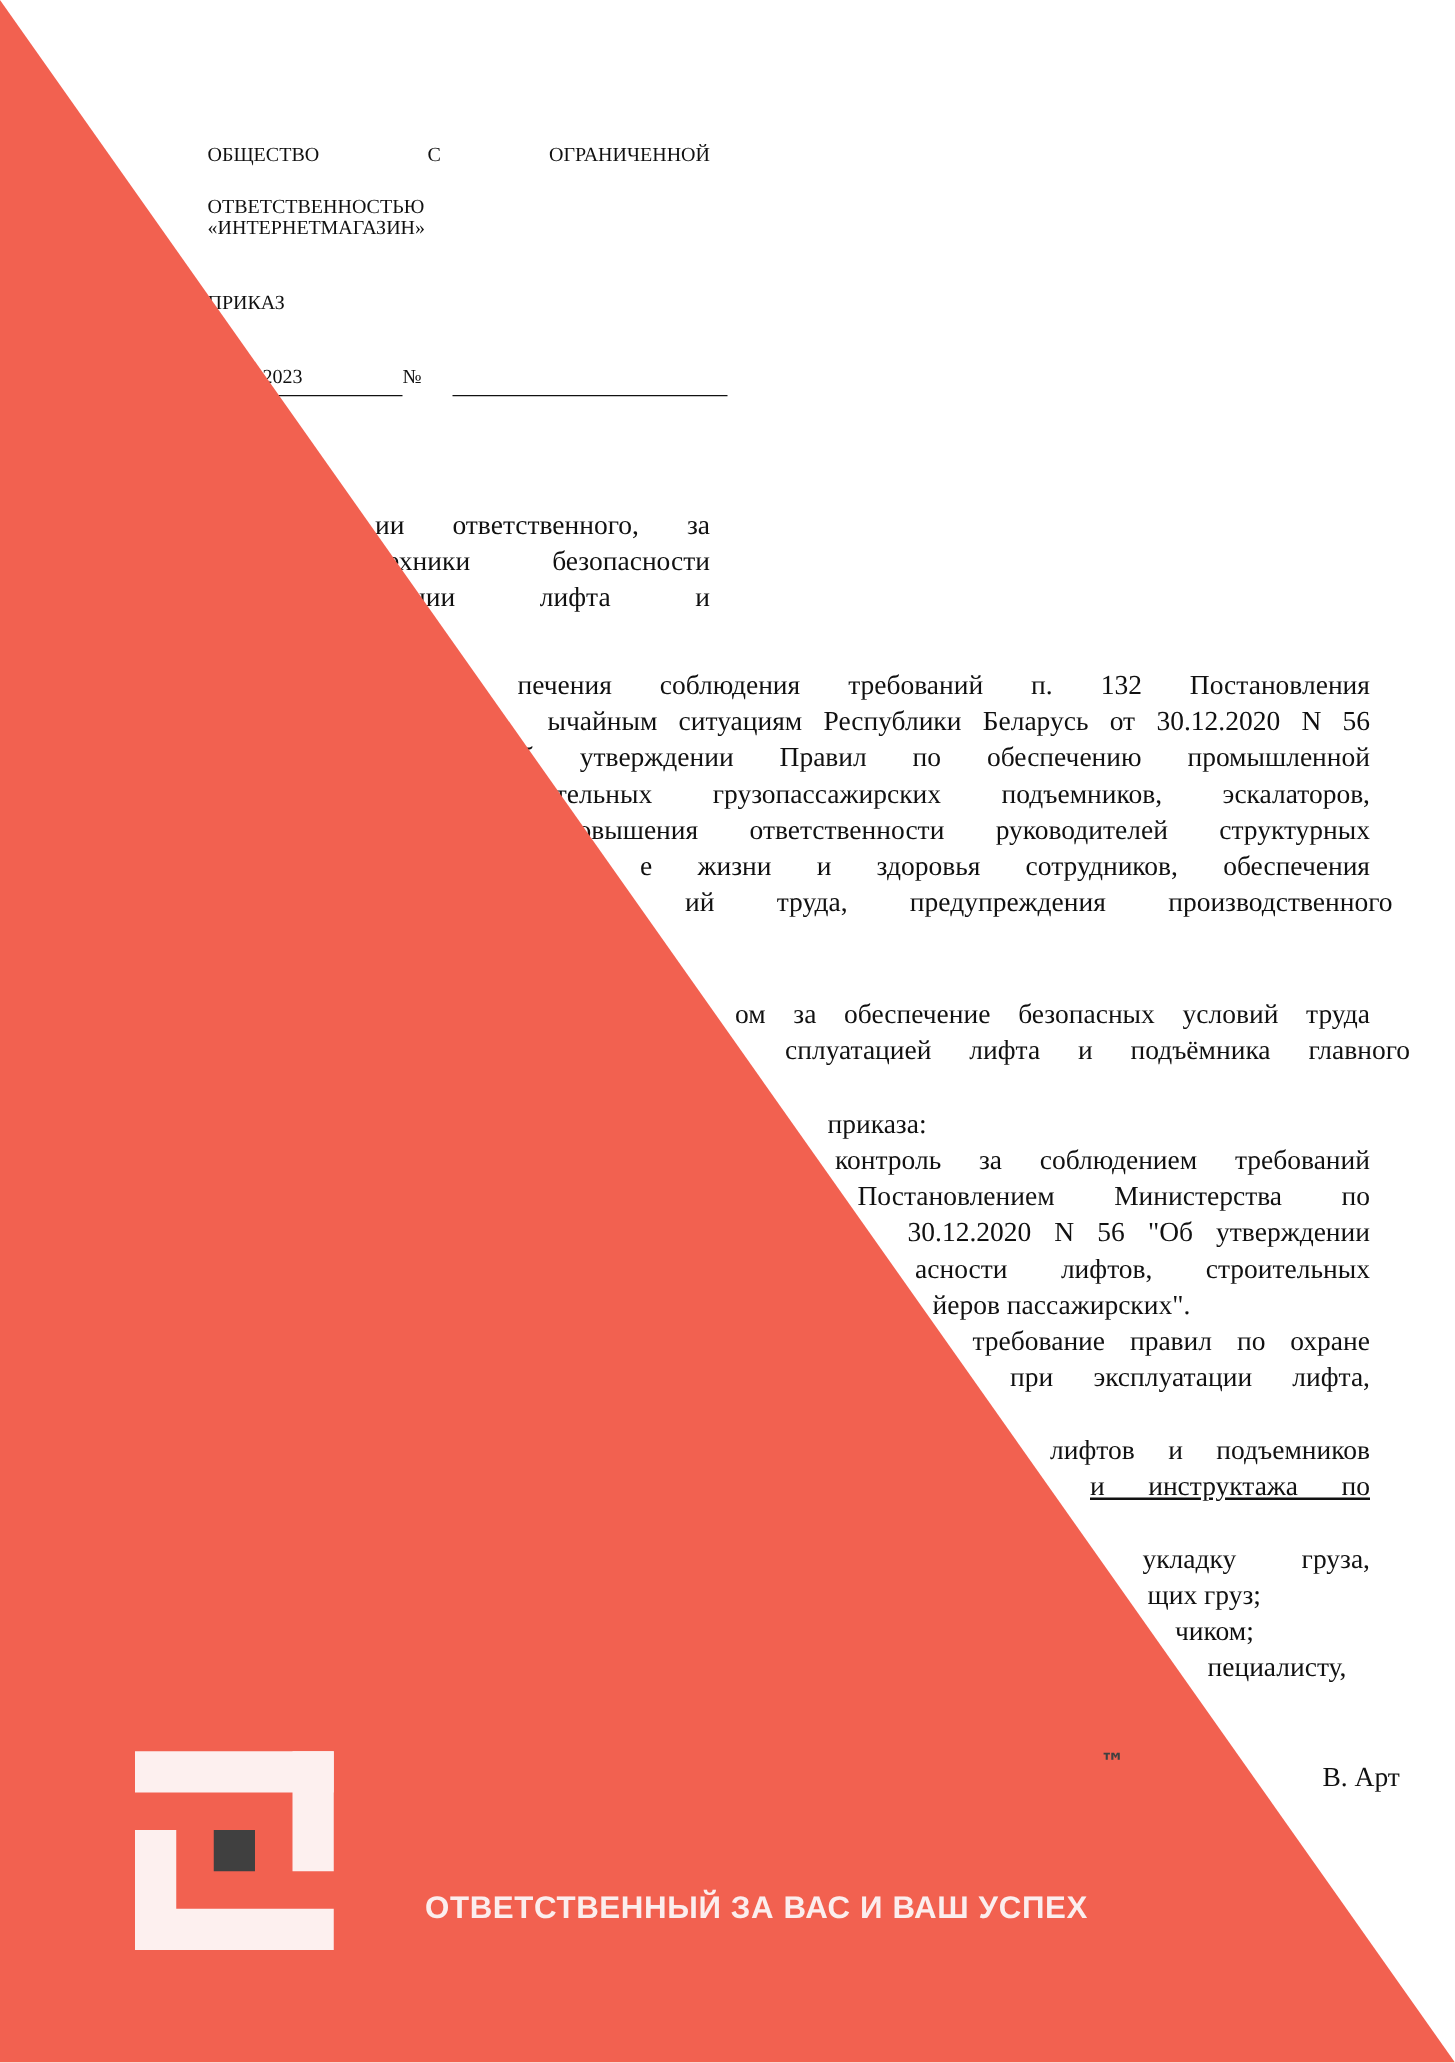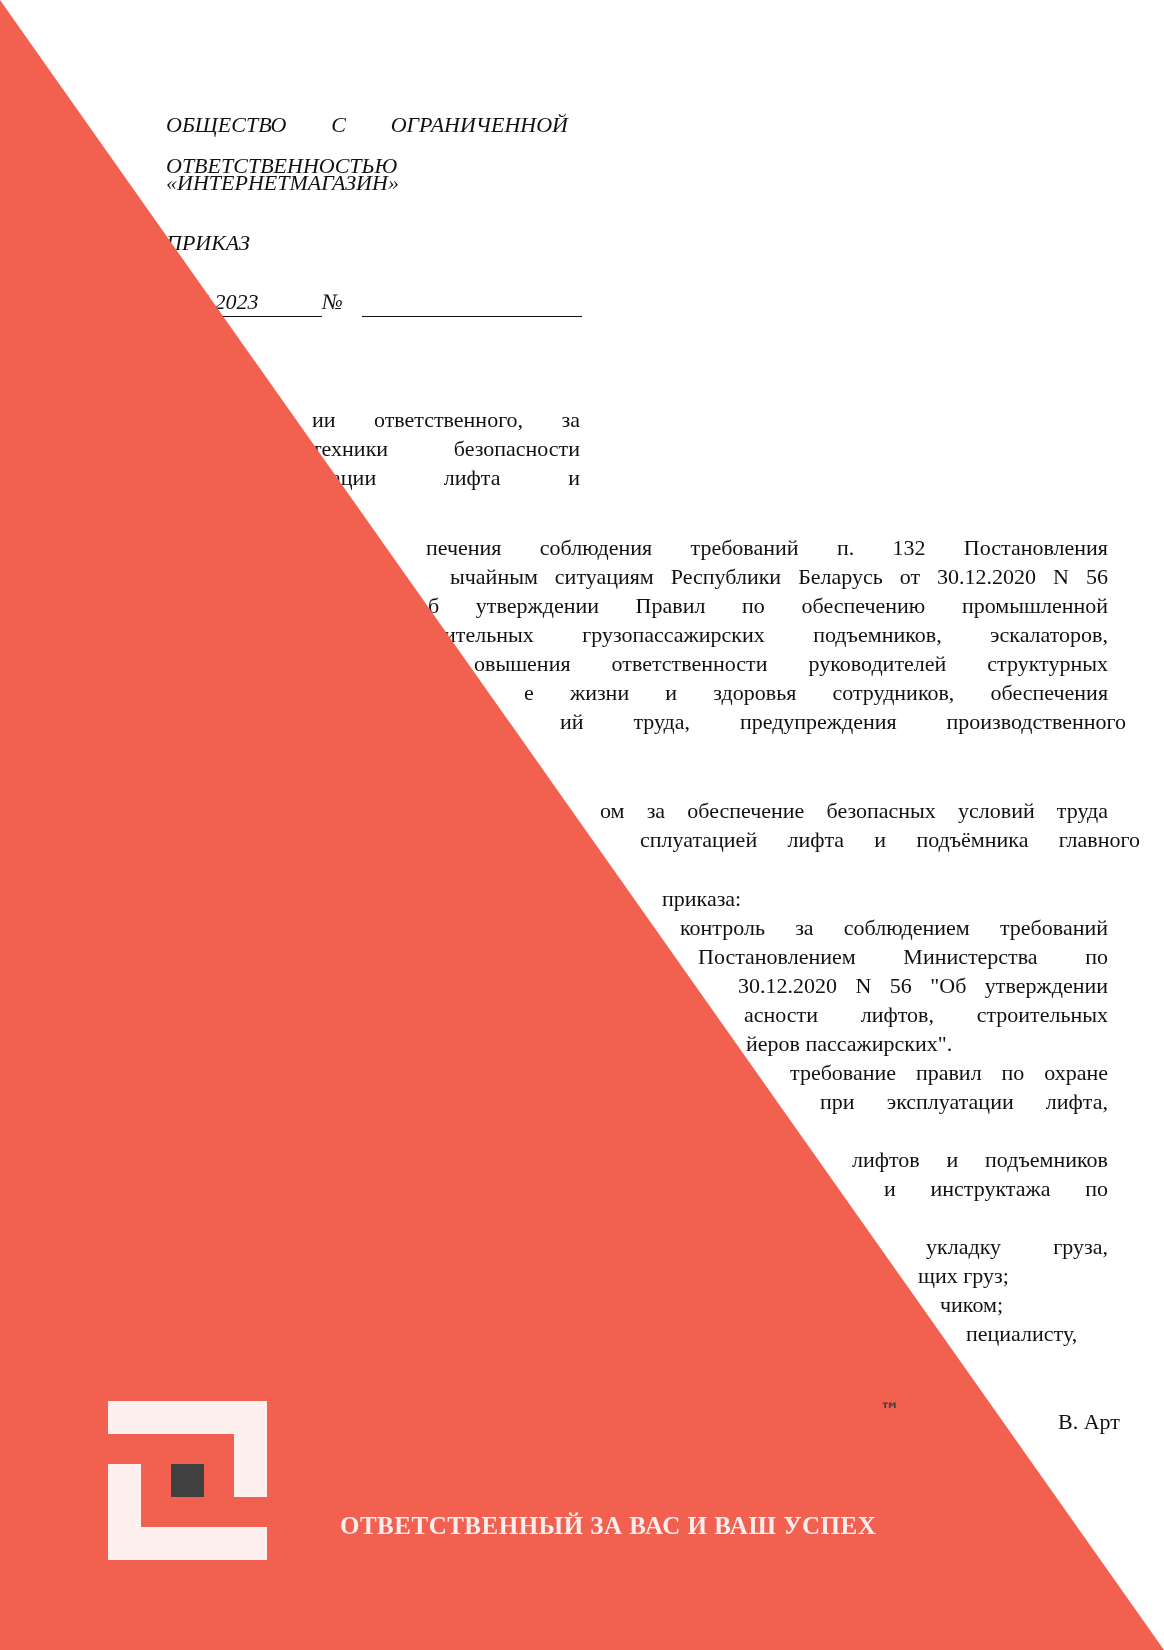--- a/index.html
+++ b/index.html
@@ -6,36 +6,36 @@
     body {
       width: 1164px; height: 1650px; position: relative; overflow: hidden;
       background: #ffffff;
       font-family: "Liberation Serif", "DejaVu Serif", serif;
       color: #111111;
     }
     .doc { position: absolute; left: 0; top: 0; width: 1164px; height: 1650px; }
     .line {
       position: absolute; font-size: 22px; line-height: 29px; white-space: nowrap;
     }
-    .just { text-align: justify; text-align-last: justify; margin-left: 12px; }
-    .hdr { position: absolute; left: 166px; font-size: 22px; line-height: 28px; font-style: italic; }
+    .just { text-align: justify; text-align-last: justify; }
+    .hdr { position: absolute; left: 166px; font-size: 16px; line-height: 28px; }
     .hdr.j { width: 402px; text-align: justify; text-align-last: justify; }
     .underline { position: absolute; height: 1px; background: #111; }
     .overlay { position: absolute; left: 0; top: 0; width: 1164px; height: 1650px; pointer-events: none; }
     .brand { position: absolute; font-family: "DejaVu Sans", "Liberation Sans", sans-serif; }
     .brand-name {
       left: 338px; top: 1405px; font-size: 80px; font-weight: bold; color: #404040;
       letter-spacing: 1px; line-height: 90px;
     }
     .brand-tm {
       left: 880px; top: 1398px; font-size: 20px; font-weight: bold; color: #404040;
     }
     .brand-slogan {
       left: 340px; top: 1512px; font-size: 25px; font-weight: bold; color: #fbeeee;
-      letter-spacing: 0.5px; font-family: Liberation Serif, serif;
+      letter-spacing: 0.5px; font-family: Liberation Sans, sans-serif;
     }
     .logo-part { position: absolute; }
   </style>
 </head>
 <body>
 
 <div class="doc">
   <div class="hdr j" style="top:111px;">ОБЩЕСТВО С ОГРАНИЧЕННОЙ</div>
   <div class="hdr" style="top:140px;margin-top:12px;">ОТВЕТСТВЕННОСТЬЮ</div>
   <div class="hdr" style="top:169px;">«ИНТЕРНЕТМАГАЗИН»</div>
@@ -62,21 +62,21 @@
       <div class="line just" style="left: 628px; top: 825px; width: 500px;">сплуатацией лифта и подъёмника главного</div>
       <div class="line" style="left: 662px; top: 884px;">приказа:</div>
       <div class="line just" style="left: 668px; top: 913px; width: 428px;">контроль за соблюдением требований</div>
       <div class="line just" style="left: 686px; top: 942px; width: 410px;">Постановлением Министерства по</div>
       <div class="line just" style="left: 726px; top: 971px; width: 370px;">30.12.2020 N 56 "Об утверждении</div>
       <div class="line just" style="left: 732px; top: 1000px; width: 364px;">асности лифтов, строительных</div>
       <div class="line" style="left: 746px; top: 1029px;">йеров пассажирских".</div>
       <div class="line just" style="left: 778px; top: 1058px; width: 318px;">требование правил по охране</div>
       <div class="line just" style="left: 808px; top: 1087px; width: 288px;">при эксплуатации лифта,</div>
       <div class="line just" style="left: 840px; top: 1145px; width: 256px;">лифтов и подъемников</div>
-      <div class="line just" style="left: 872px; top: 1174px; width: 224px;">и инструктажа по</div>
+      <div class="line just" style="left: 872px; top: 1174px; width: 224px; text-decoration: underline;">и инструктажа по</div>
       <div class="line just" style="left: 914px; top: 1232px; width: 182px;">укладку груза,</div>
       <div class="line" style="left: 918px; top: 1261px;">щих груз;</div>
       <div class="line" style="left: 940px; top: 1290px;">чиком;</div>
       <div class="line" style="left: 966px; top: 1319px;">пециалисту,</div>
       <div class="line" style="left: 1022px; top: 1407px; margin-left: 36px;">В. Арт</div>
     </div>
 </div>
 
 <svg class="overlay" width="1164" height="1650" viewBox="0 0 1164 1650">
   <polygon points="0,0 1164,1650 0,1650" fill="#F26150"></polygon>

